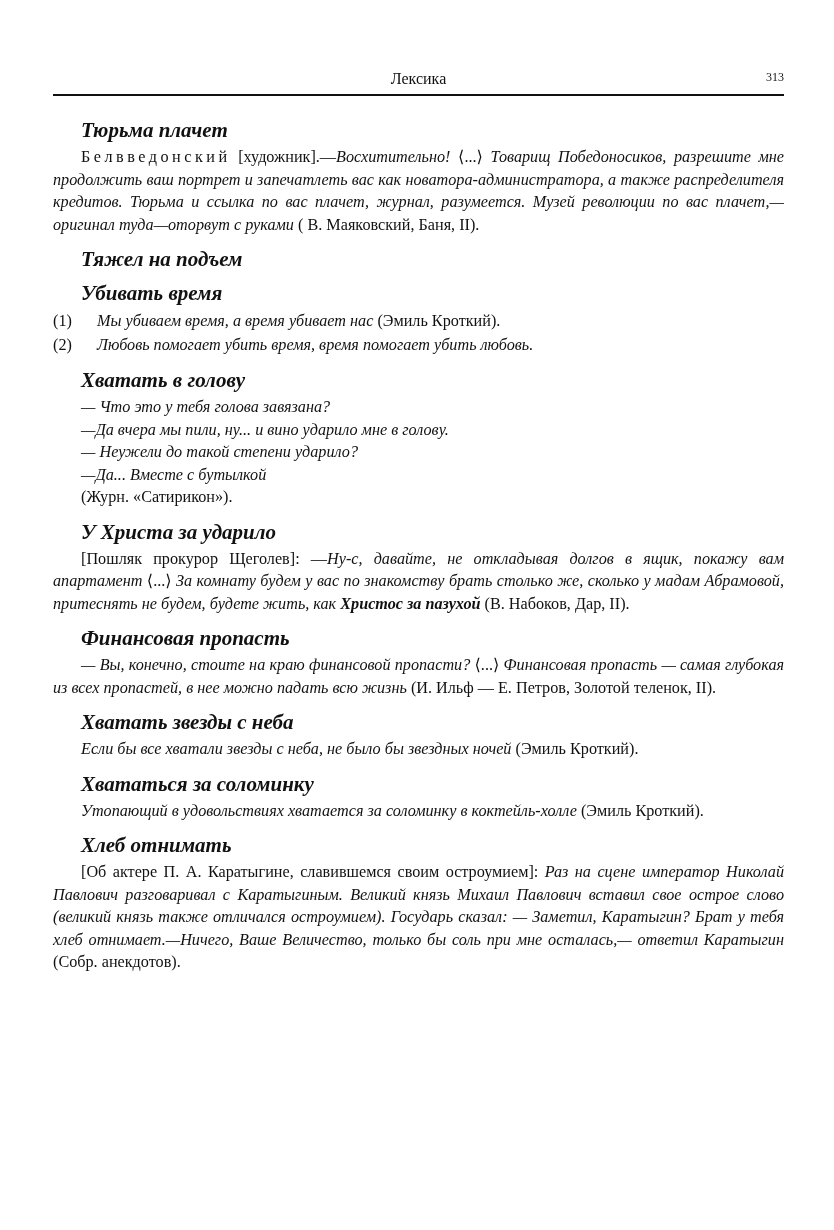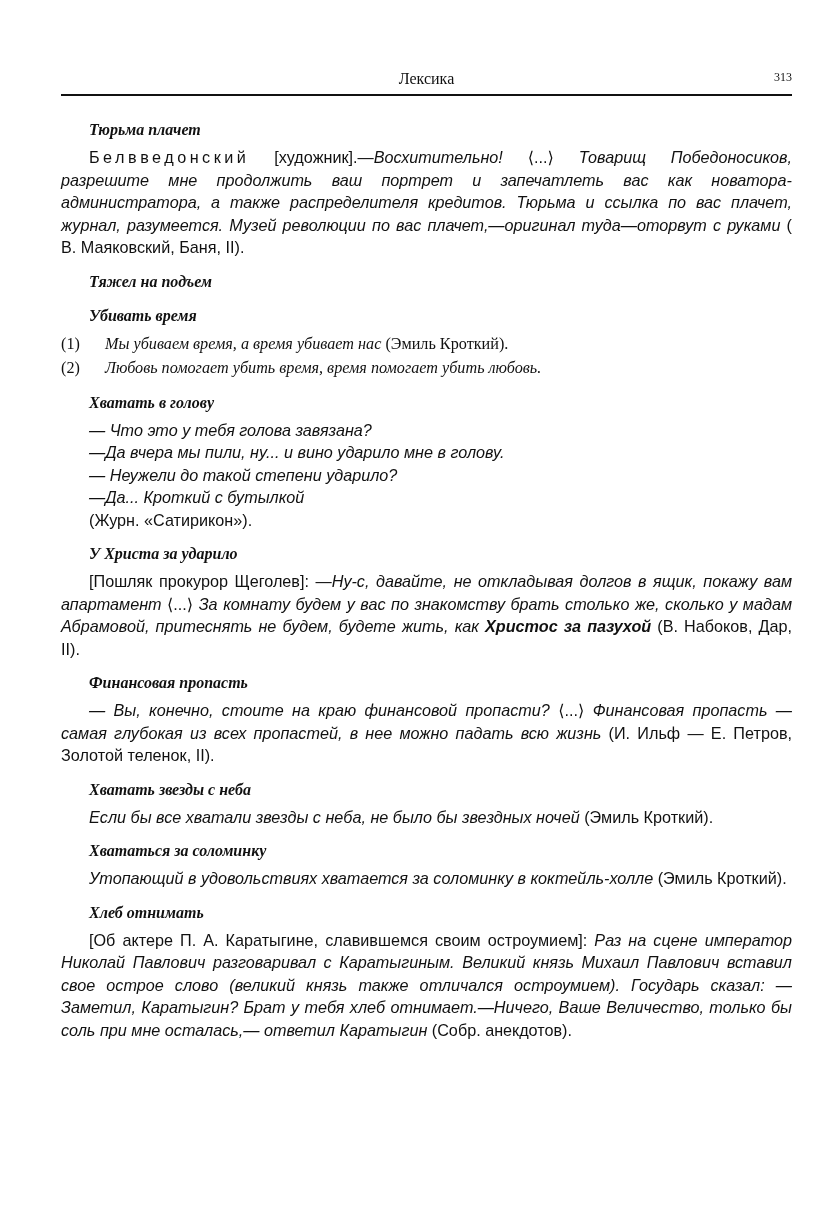--- a/index.html
+++ b/index.html
@@ -1,24 +1,24 @@
 <!DOCTYPE html>
 <html><head>
 <meta charset="utf-8">
 <style>
   html, body { margin:0; padding:0; background:#ffffff; }
   body { width:834px; height:1230px; position:relative; overflow:hidden; color:#111; font-family:"DejaVu Serif", serif; }
-  .page { position:absolute; left:61px; top:66px; width:731px; }
+  .page { position:absolute; left:53px; top:66px; width:731px; }
   .running-head { position:relative; height:28px; border-bottom:2px solid #111; }
   .running-head .title { position:absolute; left:0; right:0; text-align:center; top:4px; font-size:16px; font-family:"Liberation Serif", serif; }
   .running-head .pageno { position:absolute; right:0; top:4px; font-size:12px; font-family:"Liberation Serif", serif; }
   .entries { margin-top:23px; }
   .entry { margin-bottom:12px; }
-  .entry h3 { margin:0 0 5px 28px; font-family:"Liberation Serif", serif; font-style:italic; font-weight:bold; font-size:16px; line-height:22px; }
-  .entry p { margin:0; font-family:Liberation Sans, sans-serif; font-size:16.2px; line-height:22.5px; text-align:justify; text-indent:28px; }
+  .entry h3 { margin:0 0 5px 28px; font-family:"Liberation Serif", serif; font-style:italic; font-weight:bold; font-size:21px; line-height:22px; }
+  .entry p { margin:0; font-family:Liberation Serif, serif; font-size:16.2px; line-height:22.5px; text-align:justify; text-indent:28px; }
   .entry .dialog p { text-indent:0; padding-left:28px; }
   em { font-style:italic; }
   strong { font-weight:bold; font-style:italic; }
   .spaced { letter-spacing:3.5px; }
   .numlist { margin:0; padding:0; list-style:none; }
   .numlist li { font-family:"Liberation Serif", serif; font-size:16.2px; line-height:24px; display:flex; }
   .numlist .num { width:44px; flex:none; }
 </style>
 </head>
 <body>
@@ -54,21 +54,21 @@
           </li>
       </ul>
     </div>
 
     <div class="entry">
       <h3>Хватать в голову</h3>
       <div class="dialog">
         <p><em>— Что это у тебя голова завязана?</em></p>
         <p><em>—Да вчера мы пили, ну... и вино ударило мне в голову.</em></p>
         <p><em>— Неужели до такой степени ударило?</em></p>
-        <p><em>—Да... Кроткий с бутылкой</em></p>
+        <p><em>—Да... Вместе с бутылкой</em></p>
         <p>(Журн. «Сатирикон»).</p>
       </div>
     </div>
 
     <div class="entry">
       <h3>У Христа за ударило</h3>
       <p><span>[Пошляк прокурор Щеголев]: —</span><em>Ну-с, давайте, не откладывая долгов в ящик, покажу вам апартамент </em><span>⟨...⟩ </span><em>За комнату будем у вас по знакомству брать столько же, сколько у мадам Абрамовой, притеснять не будем, будете жить, как </em><strong>Христос за пазухой</strong><span> (В. Набоков, Дар, II).</span></p>
     </div>
 
     <div class="entry">

